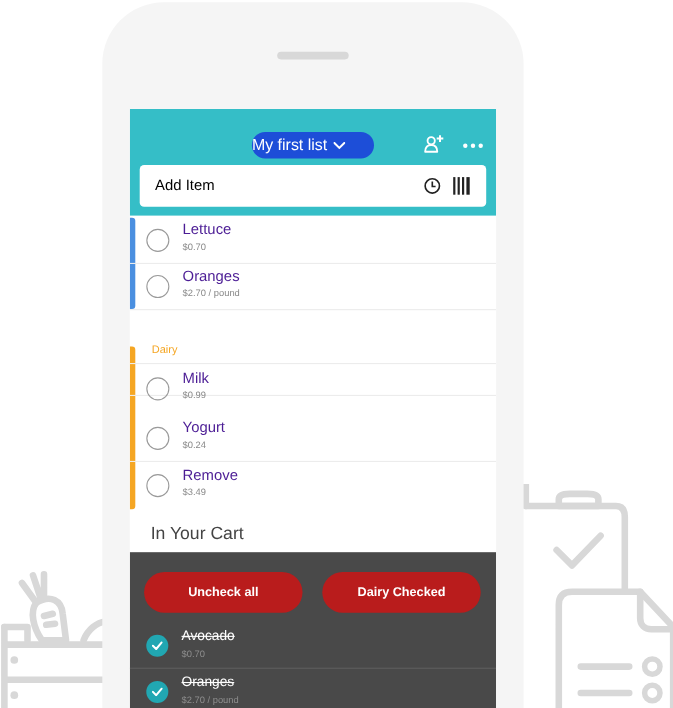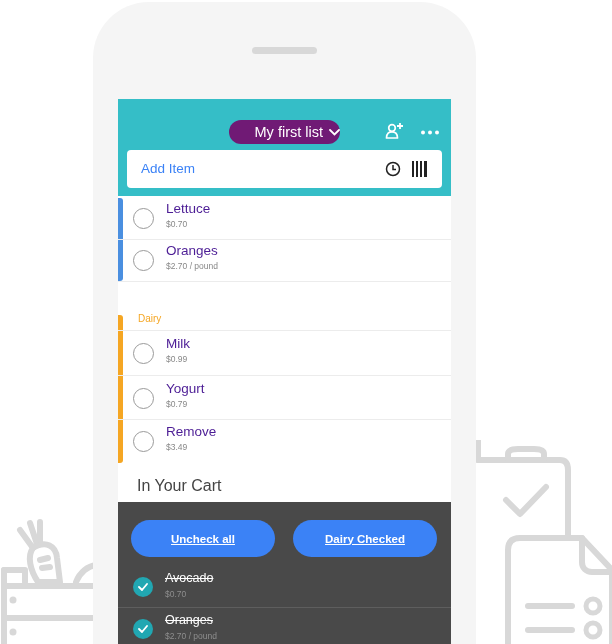--- a/index.html
+++ b/index.html
@@ -24,49 +24,49 @@
   .statusbar .left { position: absolute; left: 5px; top: 3px; display: flex; align-items: center; gap: 3px; }
   .dots { display: flex; gap: 1px; }
   .dots i { width: 5px; height: 5px; border-radius: 50%; background: #fff; display: block; }
   .statusbar .center { position: absolute; left: 0; width: 333px; top: 3px; text-align: center; font-weight: bold; }
   .statusbar .right { position: absolute; right: 5px; top: 3px; display: flex; align-items: center; gap: 3px; font-weight: bold; }
   .battery { width: 22px; height: 9px; background: #fff; border-radius: 2px; position: relative; }
   .battery::after { content: ""; position: absolute; right: -3px; top: 3px; width: 2px; height: 3px; background: #fff; }
 
   .list-pill {
     position: absolute; left: 111px; top: 21px; height: 24px; width: 111px;
-    background: #701a75; border-radius: 12px; color: #fff; font-size: 14.5px;
-    display: flex; align-items: center; justify-content: flex-end; gap: 6px; cursor: pointer;
+    background: #1d4ed8; border-radius: 12px; color: #fff; font-size: 14.5px;
+    display: flex; align-items: center; justify-content: flex-start; gap: 6px; cursor: pointer;
   }
   .hdr-icon { position: absolute; color: #fff; cursor: pointer; display: flex; align-items: center; justify-content: center; }
 
   .add-bar {
     position: absolute; left: 9px; top: 51px; width: 315px; height: 38px;
     background: #fff; border-radius: 4px;
   }
-  .add-bar .label { position: absolute; left: 14px; top: 11px; font-size: 13.5px; color: #3b82f6; }
+  .add-bar .label { position: absolute; left: 14px; top: 11px; font-size: 13.5px; color: #000000; }
   .add-bar .icn { position: absolute; top: 9px; cursor: pointer; }
 
   .row { position: absolute; left: 0; width: 333px; height: 44px; border-bottom: 1.5px solid #ececec; }
   .row .circle {
     position: absolute; left: 15px; top: 12px; width: 21px; height: 21px;
     border: 1.3px solid #9a9a9a; border-radius: 50%; cursor: pointer;
   }
   .row .name { position: absolute; left: 48px; top: 5px; font-size: 13.5px; color: #4c1d95; }
   .row .price { position: absolute; left: 48px; top: 23px; font-size: 8.5px; color: #888; }
 
   .cat-bar { position: absolute; left: 0; width: 5px; border-radius: 0 3px 3px 0; }
   .cat-label { position: absolute; left: 20px; font-size: 10px; }
   .section-label { position: absolute; left: 19px; font-size: 16px; color: #444; }
 
   .cart { position: absolute; left: 0; top: 403px; width: 333px; height: 150px; background: #494949; }
   .pill-btn {
     position: absolute; top: 18px; height: 37px; width: 144px; border-radius: 19px;
-    background: #3b82f6; color: #fff; font-size: 11.5px; font-weight: bold;
-    display: flex; align-items: center; justify-content: center; cursor: pointer; text-decoration: underline;
+    background: #b91c1c; color: #fff; font-size: 11.5px; font-weight: bold;
+    display: flex; align-items: center; justify-content: center; cursor: pointer;
   }
   .crow { position: absolute; left: 0; width: 333px; height: 42px; }
   .crow.sep { border-bottom: 1px solid #5e5e5e; }
   .crow .check {
     position: absolute; left: 15px; top: 11px; width: 20px; height: 20px;
     border-radius: 50%; background: #21a7b2; display: flex; align-items: center; justify-content: center; cursor: pointer;
   }
   .crow .name { position: absolute; left: 47px; top: 5px; font-size: 12.5px; color: #fff; text-decoration: line-through; }
   .crow .price { position: absolute; left: 47px; top: 23px; font-size: 8.5px; color: #8e8e8e; }
 </style>
@@ -154,29 +154,29 @@
     <span class="price">$0.70</span>
   </div>
   <div class="row" style="top:139px">
     <span class="circle"></span>
     <span class="name">Oranges</span>
     <span class="price">$2.70 / pound</span>
   </div>
 
   <div class="cat-bar" style="top:216px;height:148px;background:#f5a623"></div>
   <div class="cat-label" style="top:214px;color:#f5a623">Dairy</div>
-  <div class="row" style="top:231px;border-top:1.5px solid #ececec;height:46px">
+  <div class="row" style="top:231px;border-top:1.5px solid #ececec;height:30px">
     <span class="circle"></span>
     <span class="name">Milk</span>
     <span class="price">$0.99</span>
   </div>
   <div class="row" style="top:277px">
     <span class="circle"></span>
     <span class="name">Yogurt</span>
-    <span class="price">$0.79</span>
+    <span class="price">$0.24</span>
   </div>
   <div class="row" style="top:320px;border-bottom:none">
     <span class="circle"></span>
     <span class="name">Remove</span>
     <span class="price">$3.49</span>
   </div>
 
   <div class="section-label" style="top:378px">In Your Cart</div>
 
   <div class="cart">

